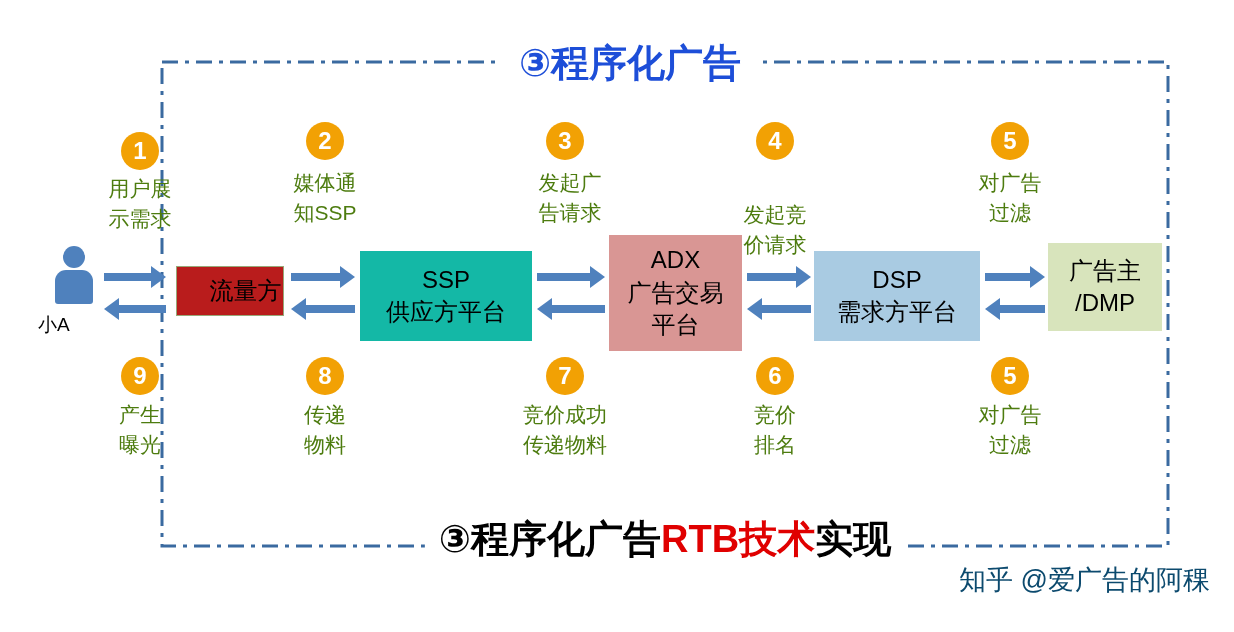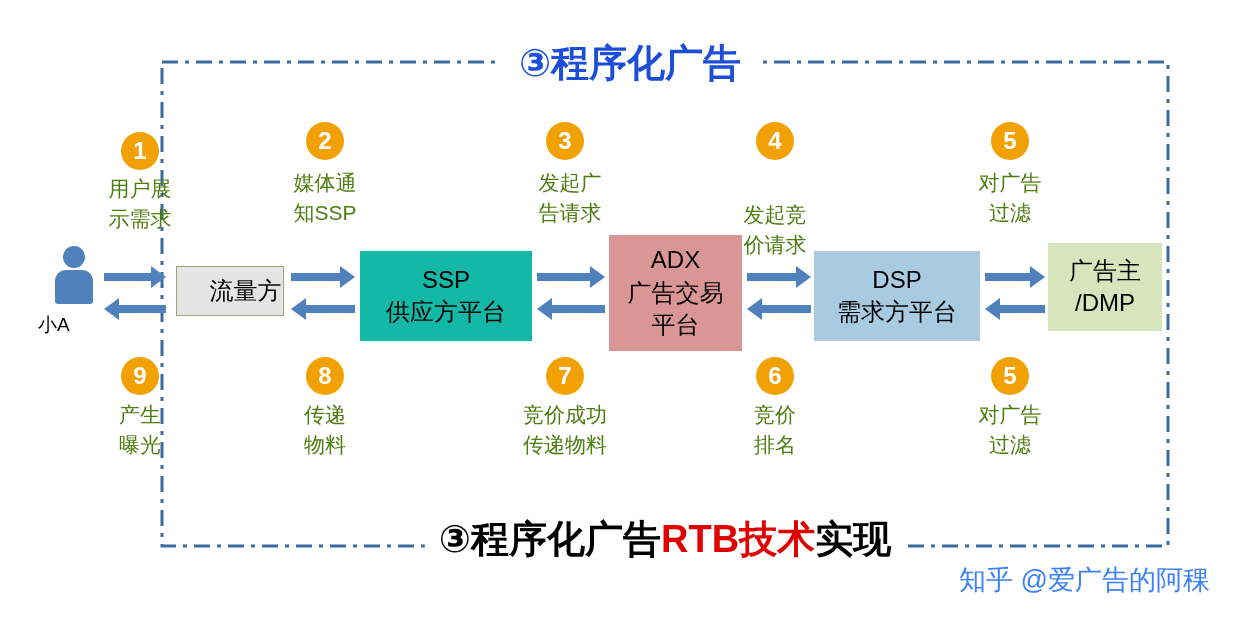--- a/index.html
+++ b/index.html
@@ -24,21 +24,21 @@
   .person { position:absolute; left:52px; top:246px; width:44px; height:60px; }
   .person .head { width:22px; height:22px; border-radius:50%; background:#4f81bd; margin:0 auto 2px; }
   .person .body { width:38px; height:34px; border-radius:11px 11px 3px 3px; background:#4f81bd; margin:0 auto; }
   .person-label { position:absolute; left:38px; top:312px; width:72px; text-align:left; font-size:19px; color:#000; }
 
   
   .box {
     position:absolute; display:flex; align-items:center; justify-content:center;
     text-align:center; font-size:24px; color:#000; line-height:1.35;
   }
-  .box-traffic { left:176px; top:266px; width:108px; height:50px; background:#e5e5e5; border:1px solid #98a878;padding-left:31px; }
+  .box-traffic { left:176px; top:266px; width:108px; height:50px; background:#b91c1c; border:1px solid #98a878;padding-left:31px; }
   .box-ssp     { left:360px; top:251px; width:172px; height:90px; background:#14b8a6; }
   .box-adx     { left:609px; top:235px; width:133px; height:116px; background:#d99694; }
   .box-dsp     { left:814px; top:251px; width:166px; height:90px; background:#a9cbe2; }
   .box-adv     { left:1048px; top:243px; width:114px; height:88px; background:#d8e4bc; }
 
   
   .arrow { position:absolute; display:flex; align-items:center; height:22px; }
   .arrow .shaft { flex:1; height:8px; background:#4f81bd; }
   .arrow .head-r { width:0; height:0; border-left:15px solid #4f81bd; border-top:11px solid transparent; border-bottom:11px solid transparent; }
   .arrow .head-l { width:0; height:0; border-right:15px solid #4f81bd; border-top:11px solid transparent; border-bottom:11px solid transparent; }
@@ -57,21 +57,21 @@
   
   .footer {
     position:absolute; top:514px; left:665px; transform:translateX(-50%);
     font-size:38px; font-weight:bold; color:#000; background:#fff; padding:0 14px;
     white-space:nowrap; z-index:3;
   }
   .footer .hl { color:#e00000; }
 
   
   .watermark {
-    position:absolute; top:562px; right:24px; font-size:27px; color:#3b82f6;
+    position:absolute; top:562px; right:24px; font-size:27px; color:#0c4a6e;
     white-space:nowrap;
   }
 </style>
 </head>
 <body>
 
 <div class="canvas">
 
   <svg class="frame" width="1010" height="488" viewBox="0 0 1010 488">
     <rect x="2" y="2" width="1006" height="484" fill="none" stroke="#3a6aa0" stroke-width="3" stroke-dasharray="16 7 4 7"></rect>

